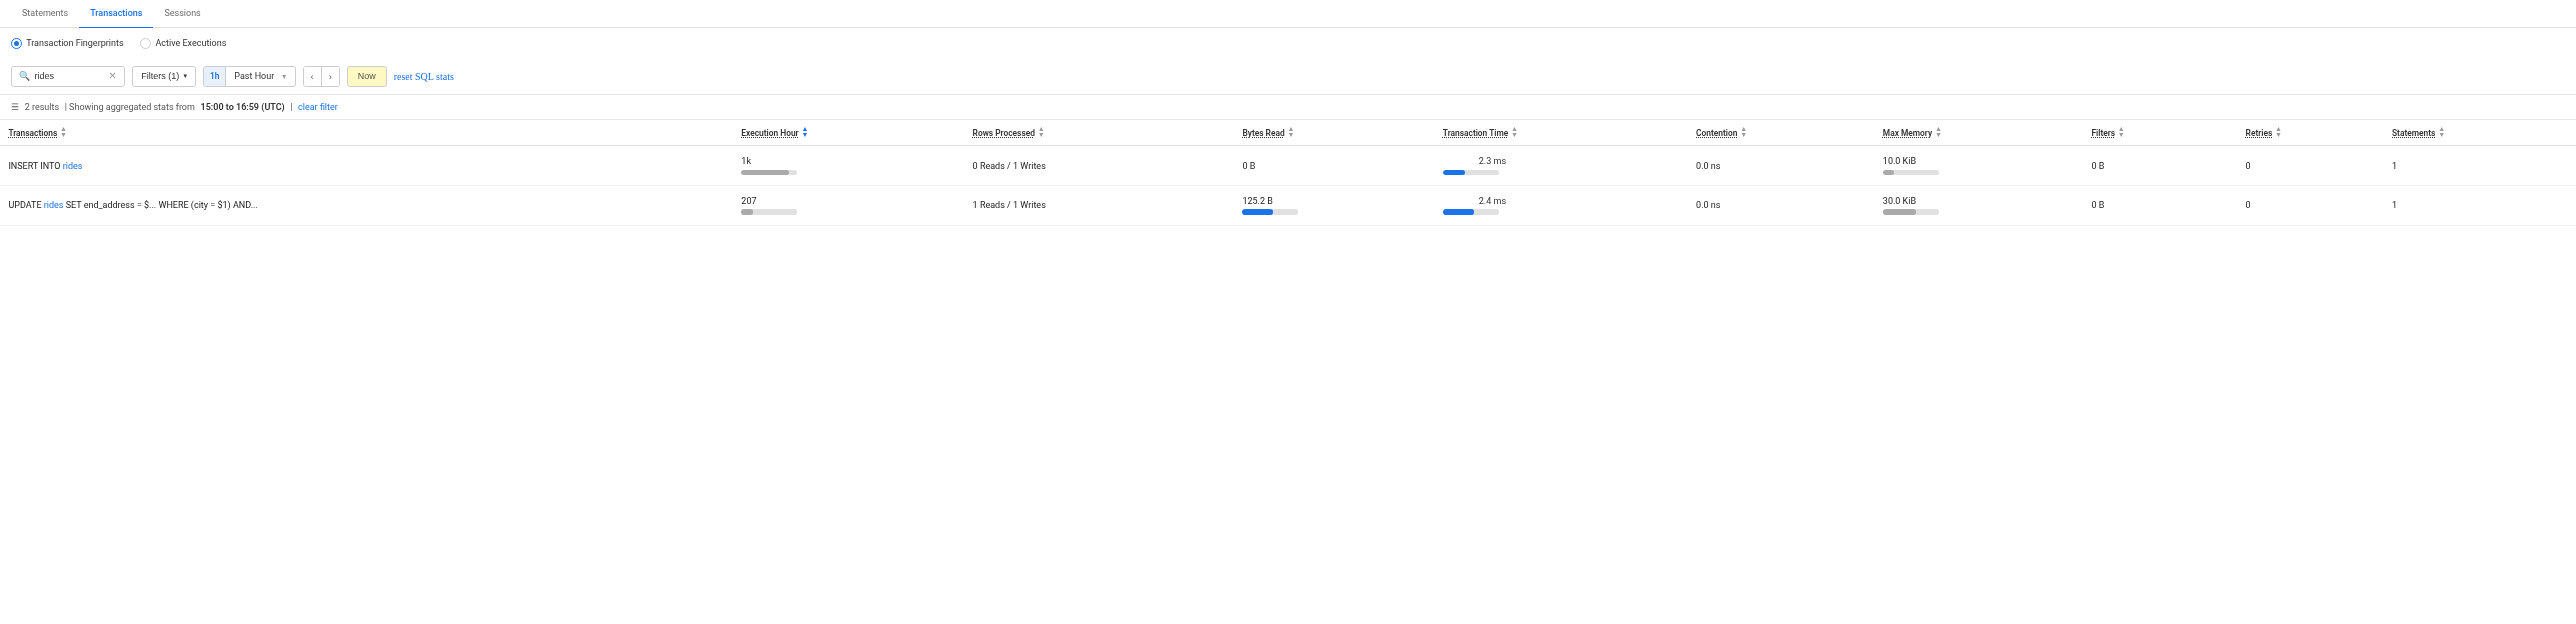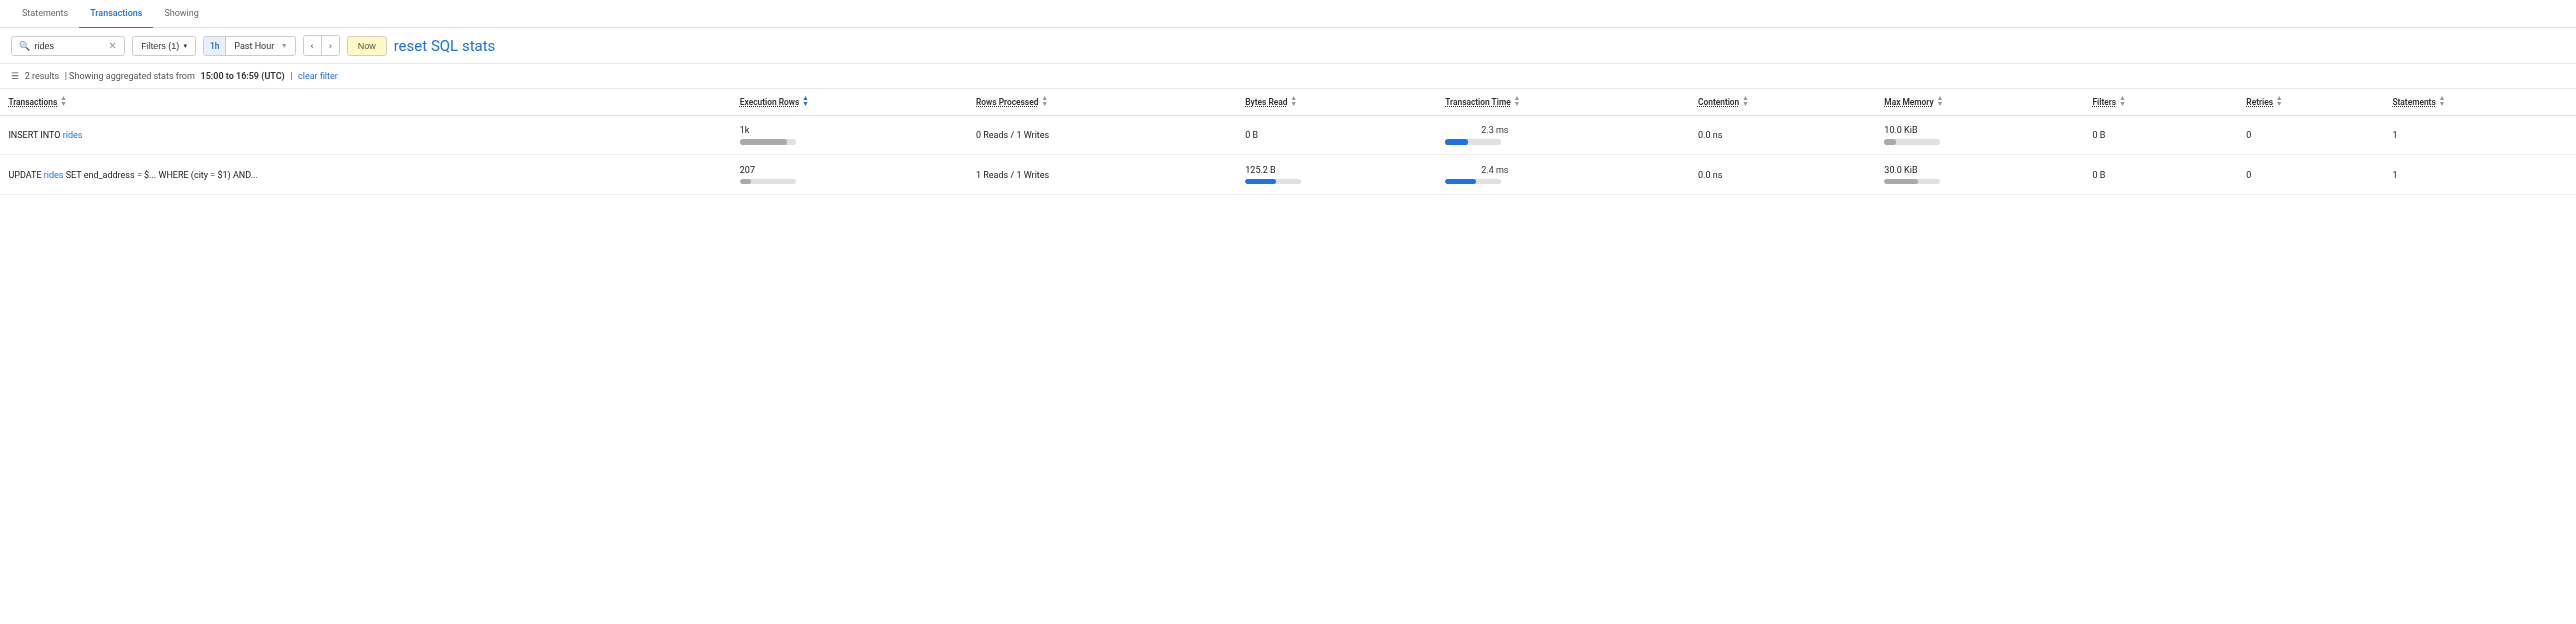--- a/index.html
+++ b/index.html
@@ -172,23 +172,24 @@
       border: 0.7px solid #ccc;
       border-radius: 2.8px;
       background: #fef9c3;
       cursor: pointer;
       font-size: 9px;
       color: #555;
     }
 
     .reset-link {
       color: #1a73e8;
-      font-size: 15px;
+      font-size: 10px;
       cursor: pointer;
       text-decoration: none;
+      font-family: Liberation Serif, serif;
     }
 
     
     .results-bar {
       display: flex;
       align-items: center;
       gap: 5.6px;
       padding: 7px 11px;
       background: #fff;
       font-size: 9px;
@@ -285,23 +286,34 @@
     .col-statements { min-width: 56px; }
   </style>
 </head>
 <body>
 
 <div class="app-container">
 
   <div class="tabs-bar">
     <div class="tab-item">Statements</div>
     <div class="tab-item active">Transactions</div>
-    <div class="tab-item">Showing</div>
+    <div class="tab-item">Sessions</div>
   </div>
 
+  <div class="radio-group">
+    <label class="radio-option">
+      <div class="radio-circle selected">
+      </div>
+      <span>Transaction Fingerprints</span>
+    </label>
+    <label class="radio-option">
+      <div class="radio-circle"></div>
+      <span>Active Executions</span>
+    </label>
+  </div>
 
   <div class="toolbar">
     <div class="search-box">
       <span style="color:#999; font-size:9px;">🔍</span>
       <input type="text" value="rides" style="">
       <span class="clear-btn">✕</span>
     </div>
 
     <button class="filter-btn">
       <span>Filters (1)</span>
@@ -340,21 +352,21 @@
       <thead>
         <tr>
           <th class="col-transactions">
             <div class="col-header">
               <span class="underline">Transactions</span>
               <span class="sort-icon">▲<br>▼</span>
             </div>
           </th>
           <th class="col-exec">
             <div class="col-header">
-              <span class="underline">Execution Rows</span>
+              <span class="underline">Execution Hour</span>
               <span class="sort-icon active">▲<br>▼</span>
             </div>
           </th>
           <th class="col-rows">
             <div class="col-header">
               <span class="underline">Rows Processed</span>
               <span class="sort-icon">▲<br>▼</span>
             </div>
           </th>
           <th class="col-bytes">

